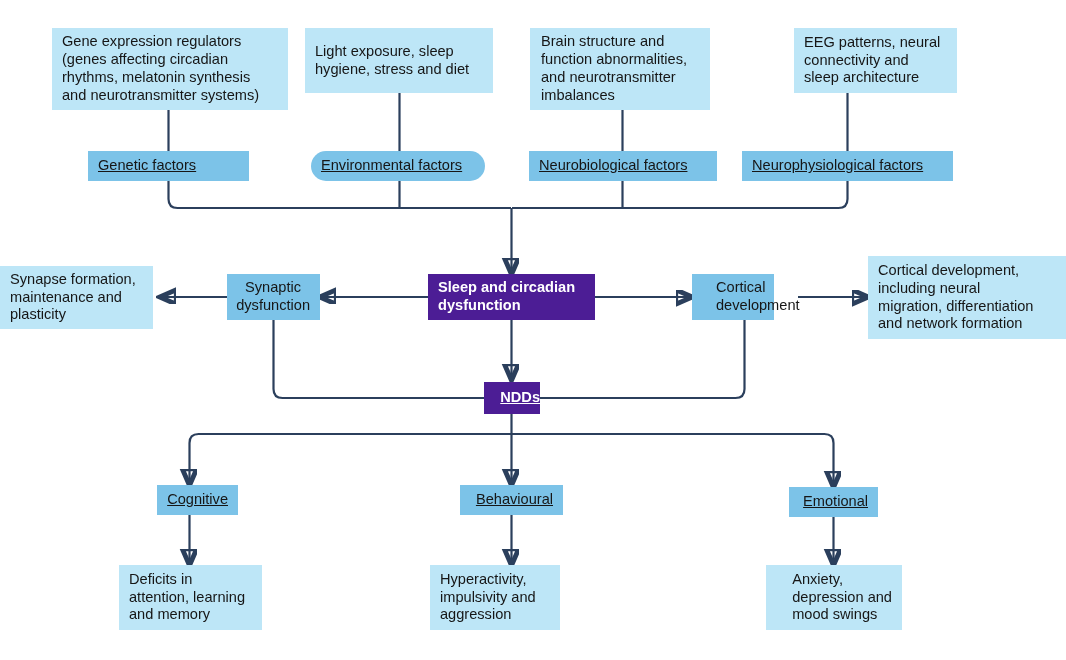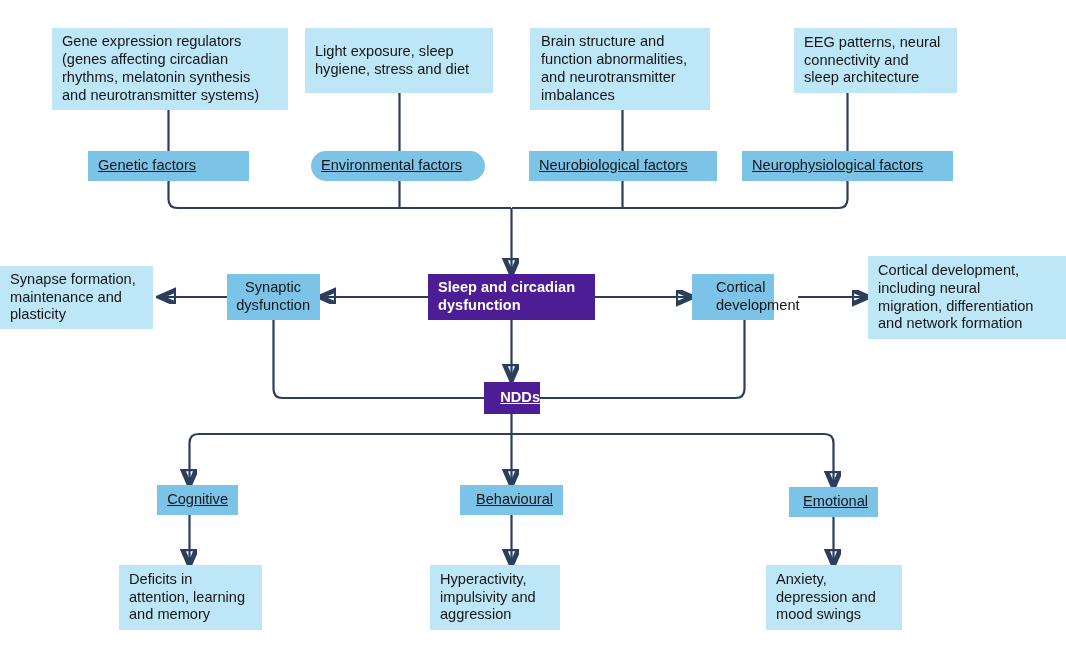--- a/index.html
+++ b/index.html
@@ -174,19 +174,19 @@
 attention, learning
 and memory</span>
   </div>
 
   <div class="node tone-light pad f15 left" style="left:430px;top:565px;width:130px;height:65px;">
     <span>Hyperactivity,
 impulsivity and
 aggression</span>
   </div>
 
-  <div class="node tone-light pad f15 left" style="left:766px;top:565px;width:136px;height:65px;">
+  <div class="node tone-light pad f15 left" style="left:766px;top:565px;width:136px;height:65px;justify-content:flex-end;">
     <span>Anxiety,
 depression and
 mood swings</span>
   </div>
 
 </div>
 
 </body></html>

